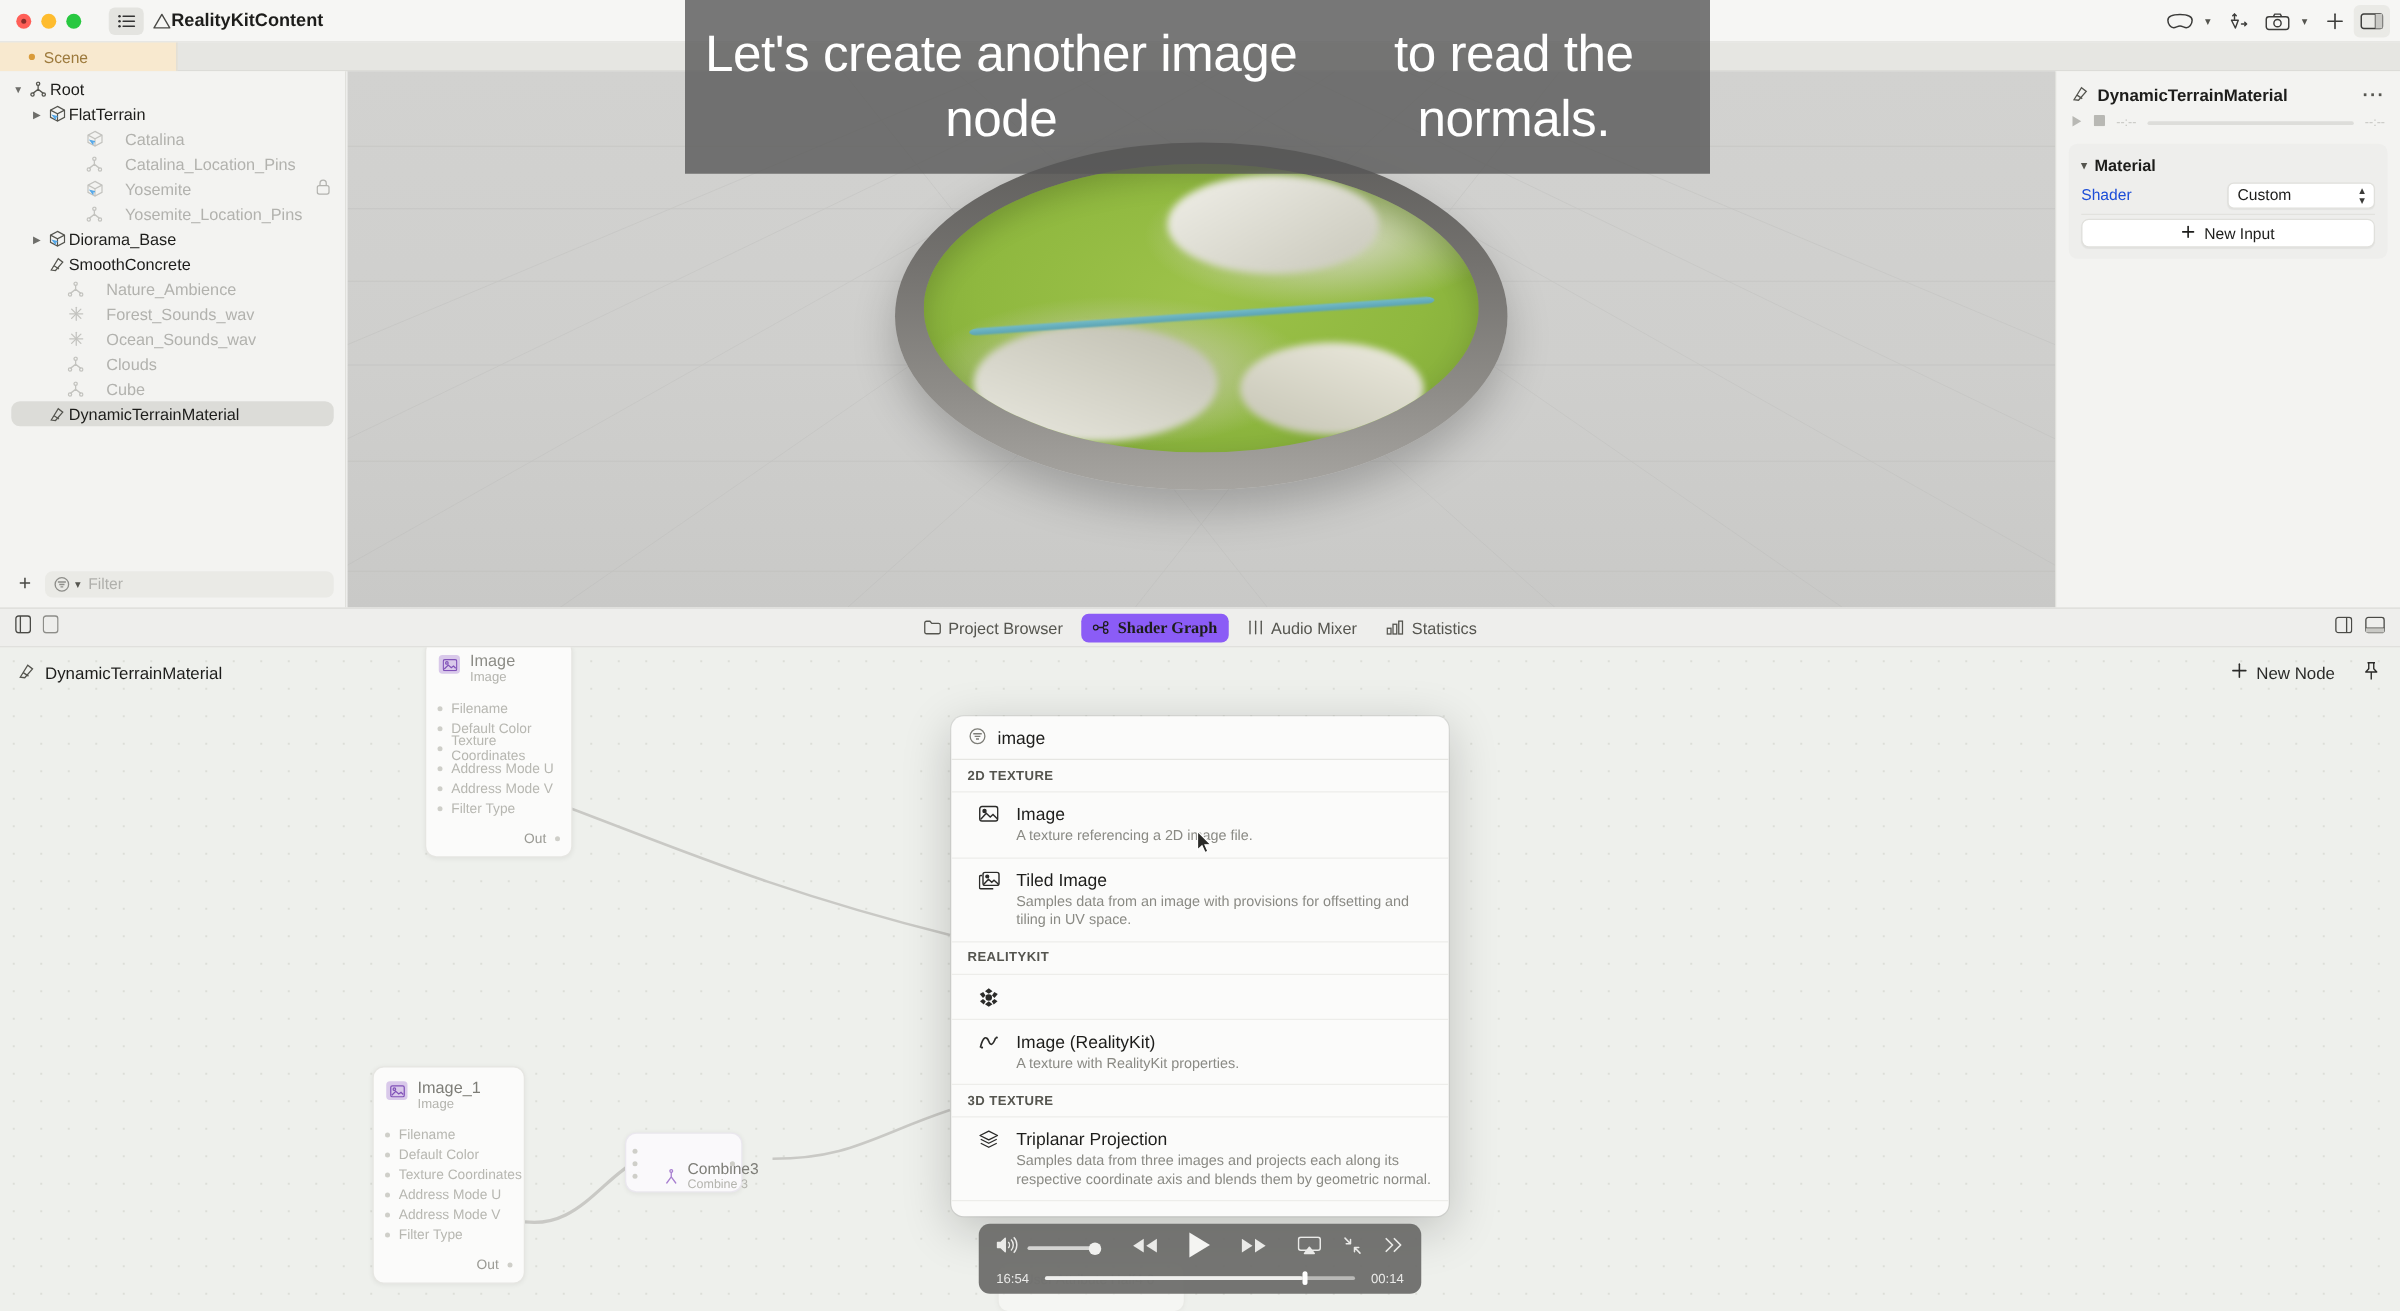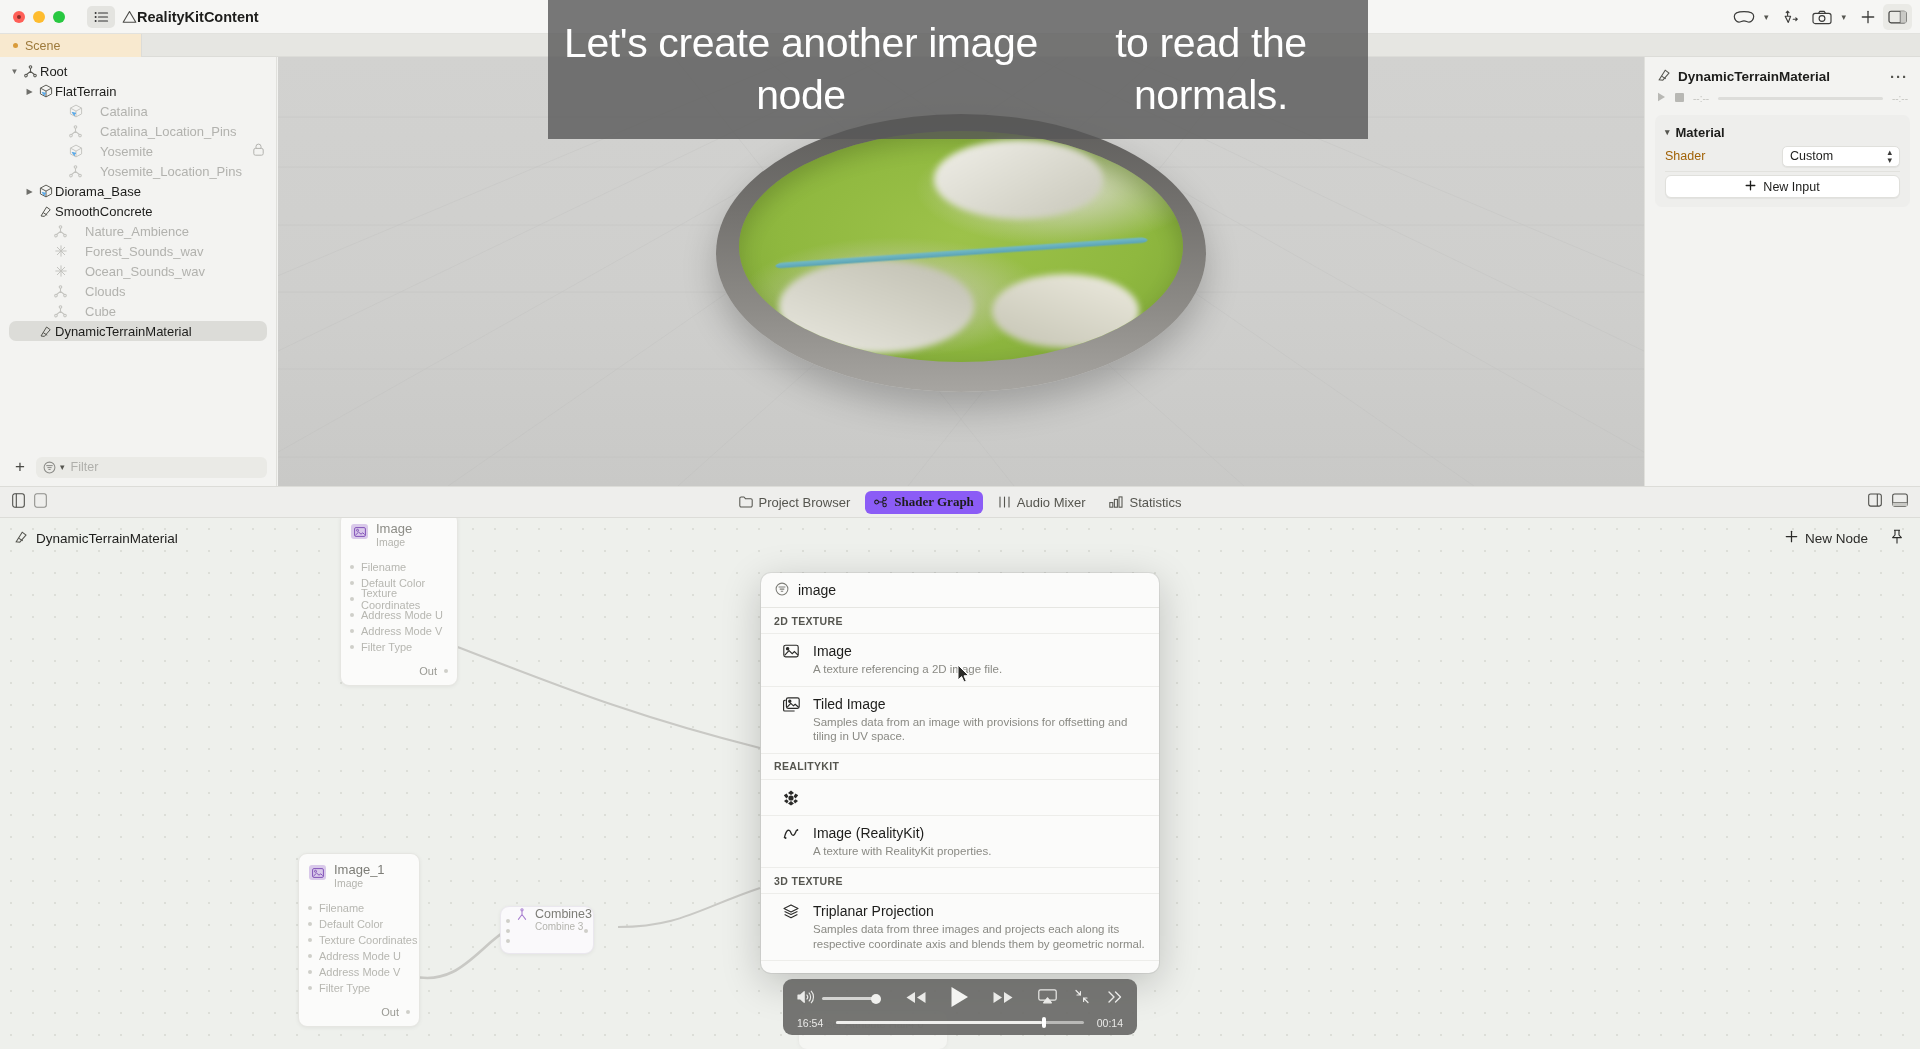--- a/index.html
+++ b/index.html
@@ -47,21 +47,21 @@
 
   
   .scenebar {
     position: absolute; left: 0; top: 34px; width: 1920px; height: 23px;
     background: #e6e6e2; border-bottom: 1px solid #dcdcd8;
   }
   .scene-tab {
     height: 23px; width: 142px;
     background: #f8e9cf;
     display: flex; align-items: center; gap: 7px;
-    padding-left: 13px;
+    padding-left: 23px;
     font-size: 12.5px; color: #9d7a3c;
     border-right: 1px solid #dcdcd8;
   }
   .scene-dot { width: 5px; height: 5px; border-radius: 50%; background: #d99b3a; }
 
   
   .sidebar {
     position: absolute; left: 0; top: 57px; width: 277px; height: 429px;
     background: #f3f3f1;
     border-right: 1px solid #e0e0dc;
@@ -158,21 +158,21 @@
   .insp-panel {
     margin: 7px 10px 0; background: #eeeeec; border-radius: 7px; padding: 6px 0 9px;
   }
   .insp-sec {
     display: flex; align-items: center; gap: 6px; padding: 0 10px; height: 22px;
     font-size: 13px; font-weight: bold; color: #1d1d1b;
   }
   .insp-row {
     display: flex; align-items: center; height: 26px; padding: 0 10px;
   }
-  .insp-label { font-size: 12.5px; color: #a16207; }
+  .insp-label { font-size: 12.5px; color: #1d4ed8; }
   .insp-select {
     margin-left: auto; width: 118px; height: 21px; border-radius: 5px;
     background: #ffffff; border: 1px solid #e0e0dc;
     display: flex; align-items: center; padding: 0 7px;
     font-size: 12.5px; color: #1d1d1b;
     box-shadow: 0 1px 1px rgba(0,0,0,.05);
   }
   .stepper { margin-left: auto; font-size: 9px; line-height: 8px; color: #3a3a38; text-align:center; }
   .insp-divider { height: 1px; background: #e2e2de; margin: 2px 10px 3px; }
   .newinput-btn {
@@ -254,21 +254,21 @@
   .pdot { width: 4px; height: 4px; border-radius: 50%; background: #cfcfc9; flex: 0 0 4px; }
   .node-out {
     display: flex; align-items: center; justify-content: flex-end; gap: 7px;
     font-size: 11px; color: #9a9a94; padding: 4px 9px 8px;
   }
   .node-sm {
     position: absolute; background: #faf9fb; border-radius: 9px;
     border: 1px solid #eae7ee; box-shadow: 0 1px 4px rgba(0,0,0,.06);
     width: 94px; height: 48px;
   }
-  .node-sm-inner { display: flex; align-items: flex-start; gap: 7px; height: 100%; padding-left: 15px; }
+  .node-sm-inner { display: flex; align-items: flex-end; gap: 7px; height: 100%; padding-left: 30px; }
 
   
   .popup {
     position: absolute; left: 761px; top: 573px; width: 398px; height: 400px;
     background: #fbfbfa; border-radius: 10px;
     box-shadow: 0 10px 40px rgba(0,0,0,.20), 0 0 0 1px rgba(0,0,0,.06);
     overflow: hidden;
   }
   .popup-search {
     height: 35px; display: flex; align-items: center; gap: 9px; padding: 0 14px;

